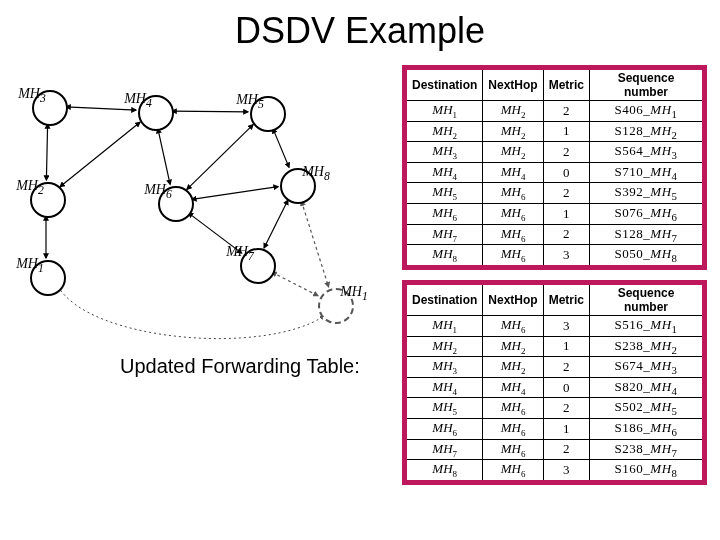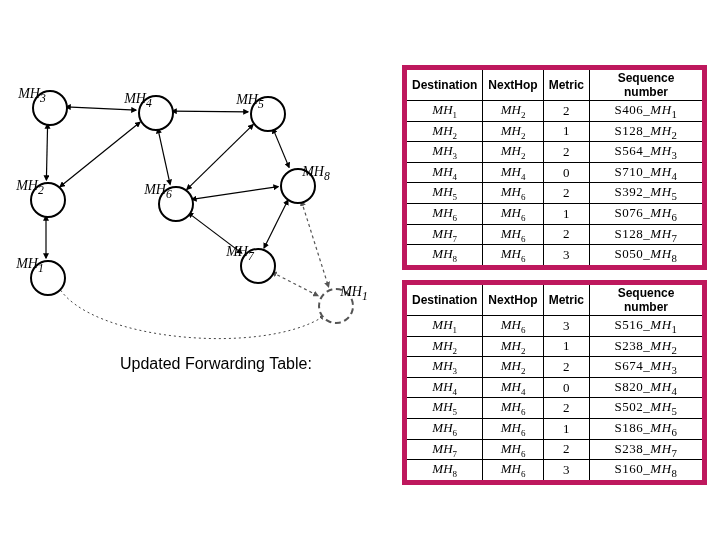--- a/index.html
+++ b/index.html
@@ -4,34 +4,35 @@
 <style>
   html, body { margin: 0; padding: 0; width: 720px; height: 540px; background: #fff; font-family: Arial, Helvetica, sans-serif; }
   .slide { position: relative; width: 720px; height: 540px; }
   .title { position: absolute; left: 0; right: 0; top: 10px; text-align: center; font-size: 36px; font-weight: 400; }
   .graph { position: absolute; left: 18px; top: 60px; width: 360px; height: 280px; }
   .node { position: absolute; width: 32px; height: 32px; border: 2px solid #000; border-radius: 50%; background: #fff; }
   .node.dashed { border-style: dashed; border-color: #555; }
   .node .lab { position: absolute; left: -2px; top: -6px; font-family: "Times New Roman", serif; font-style: italic; font-size: 14px; white-space: nowrap; transform: translateX(-50%); }
   .node .lab.right { left: auto; right: -2px; transform: translateX(50%); }
   svg.edges { position: absolute; left: 0; top: 0; }
-  .subcap { position: absolute; left: 120px; top: 355px; font-size: 16px; }
+  .subcap { position: absolute; left: 120px; top: 355px; font-size: 20px; }
   .rtable { position: absolute; border: 5px solid #be185d; border-collapse: collapse; font-family: "Times New Roman", serif; font-size: 13px; }
   .rtable th, .rtable td { border: 1px solid #000; padding: 1px 5px; text-align: center; }
   .rtable th { font-family: Arial, Helvetica, sans-serif; font-size: 12px; font-weight: 700; }
   .hostcell { font-style: italic; }
   .hostcell sub { font-size: 9px; font-style: normal; }
   .seqnum { letter-spacing: 0.5px; }
   #t1 { left: 402px; top: 65px; width: 305px; }
   #t2 { left: 402px; top: 280px; width: 305px; }
 </style>
 </head>
 <body>
 
 <div class="slide">
+  <div class="title">DSDV Example</div>
 
   <div class="graph">
     <svg class="edges" id="edges-svg" width="360" height="280">
       <defs>
         <marker id="ah" viewBox="0 0 10 10" refX="8" refY="5" markerWidth="5" markerHeight="5" orient="auto-start-reverse">
           <path d="M 0 0 L 10 5 L 0 10 z" fill="#000"></path>
         </marker>
         <marker id="ahd" viewBox="0 0 10 10" refX="8" refY="5" markerWidth="5" markerHeight="5" orient="auto-start-reverse">
           <path d="M 0 0 L 10 5 L 0 10 z" fill="#555"></path>
         </marker>

